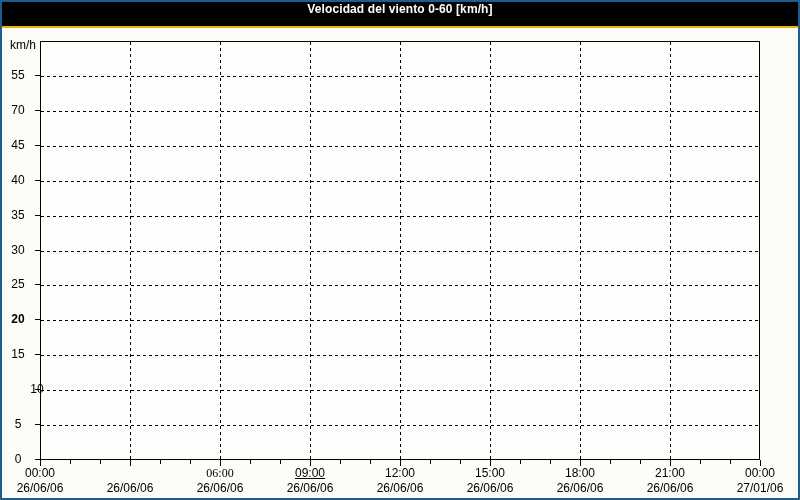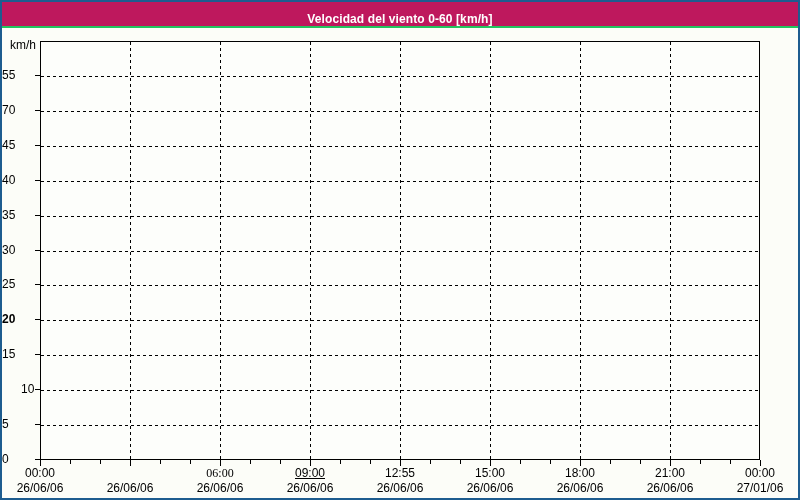--- a/index.html
+++ b/index.html
@@ -8,23 +8,23 @@
     width:800px;height:500px;
     box-sizing:border-box;
     border:2px solid #1d5c8f;
     background:#fcfdf8;
     font-family:"Liberation Sans", sans-serif;
     color:#000;
     overflow:hidden;
   }
   .titlebar{
     height:24px;
-    background:#be185d;
-    border-bottom:2px solid #22c55e;
-    display:flex;align-items:flex-end;justify-content:center;
+    background:#000000;
+    border-bottom:2px solid #eab308;
+    display:flex;align-items:flex-start;justify-content:center;
   }
   .titlebar .title-text{
     color:#ffffff;
     font-size:12px;
     font-weight:bold;
     letter-spacing:.1px;
   }
   .plot{
     position:absolute;
     left:38px;top:39px;
@@ -39,21 +39,21 @@
     background:repeating-linear-gradient(90deg,#000 0 3px,transparent 3px 6px);
   }
   .vgrid{
     position:absolute;top:0;bottom:0;width:1px;
     background:repeating-linear-gradient(180deg,#000 0 3px,transparent 3px 6px);
   }
   .ytick{position:absolute;width:5px;height:1px;background:#000;}
   .xtick{position:absolute;width:1px;background:#000;}
   .ylab{
     position:absolute;left:0;width:32px;
-    text-align:left;font-size:12px;line-height:14px;
+    text-align:center;font-size:12px;line-height:14px;
   }
   .xlab{
     position:absolute;width:70px;
     text-align:center;font-size:12px;line-height:13px;
   }
   .yunit{
     position:absolute;left:0;top:36px;width:34px;
     text-align:right;font-size:12px;
   }
 </style>
@@ -139,21 +139,21 @@
       <div class="xtick" style="left: 728px; top: 458px; height: 4px;"></div>
       <div class="xtick" style="left: 758px; top: 458px; height: 6px;"></div>
       <div class="xlab" style="left: 3px; top: 465px;">00:00</div>
       <div class="xlab" style="left: 3px; top: 480px;">26/06/06</div>
       <div class="xlab" style="left: 93px; top: 462px; margin-top: 46px;">03:00</div>
       <div class="xlab" style="left: 93px; top: 480px;">26/06/06</div>
       <div class="xlab" style="left: 183px; top: 465px; font-family: Liberation Serif, serif;">06:00</div>
       <div class="xlab" style="left: 183px; top: 480px;">26/06/06</div>
       <div class="xlab" style="left: 273px; top: 465px; text-decoration: underline;">09:00</div>
       <div class="xlab" style="left: 273px; top: 480px;">26/06/06</div>
-      <div class="xlab" style="left: 363px; top: 465px;">12:55</div>
+      <div class="xlab" style="left: 363px; top: 465px;">12:00</div>
       <div class="xlab" style="left: 363px; top: 480px;">26/06/06</div>
       <div class="xlab" style="left: 453px; top: 465px;">15:00</div>
       <div class="xlab" style="left: 453px; top: 480px;">26/06/06</div>
       <div class="xlab" style="left: 543px; top: 465px;">18:00</div>
       <div class="xlab" style="left: 543px; top: 480px;">26/06/06</div>
       <div class="xlab" style="left: 633px; top: 465px;">21:00</div>
       <div class="xlab" style="left: 633px; top: 480px;">26/06/06</div>
       <div class="xlab" style="left: 723px; top: 465px;">00:00</div>
       <div class="xlab" style="left: 723px; top: 480px;">27/01/06</div>
     </div>

